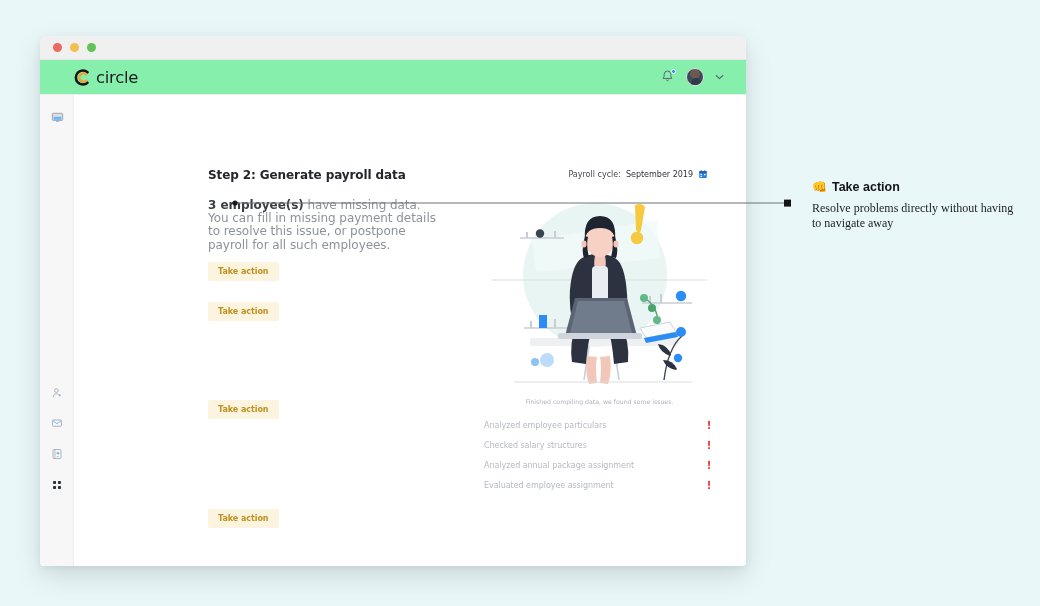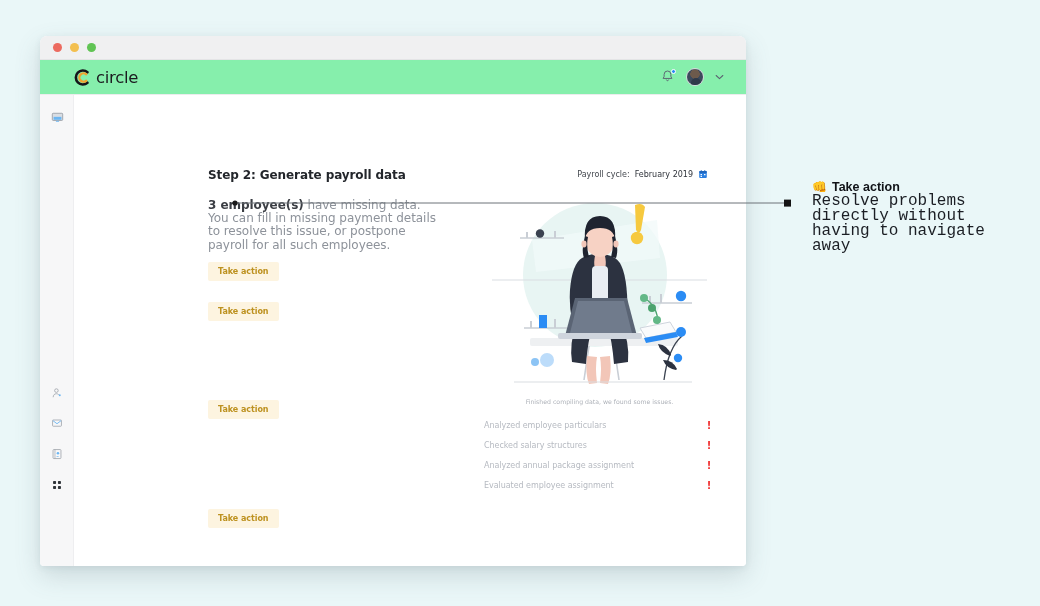--- a/index.html
+++ b/index.html
@@ -129,22 +129,22 @@
   
   .leader { position: absolute; left: 232px; top: 196px; }
   .callout { position: absolute; left: 812px; top: 180px; width: 210px; }
   .callout-title {
     display: flex; align-items: center; gap: 5px;
     font-size: 12.5px; font-weight: bold; color: #111318;
     font-family: "Liberation Sans", sans-serif;
   }
   .callout-emoji { font-size: 12px; line-height: 1; }
   .callout-body {
-    font-size: 16px; line-height: 15px; color: #1b1e24;
-    font-family: Liberation Mono, monospace;
+    margin-top: 7px; font-size: 12px; line-height: 15px; color: #1b1e24;
+    font-family: Liberation Serif, serif;
   }
 </style>
 </head>
 <body>
 
 <div class="stage">
 
   <div class="window">
 
     <div class="titlebar">
@@ -221,21 +221,21 @@
           </svg>
         </div>
       </div>
 
       <div class="content">
 
         <div class="step-title">Step 2: Generate payroll data</div>
 
         <div class="cycle">
           <span class="label">Payroll cycle:</span>
-          <span class="value">February 2019</span>
+          <span class="value">September 2019</span>
           <svg viewBox="0 0 20 20" width="10" height="10">
             <rect x="2.4" y="4" width="15.2" height="14" rx="1.8" fill="#2b7fe0"></rect>
             <rect x="2.4" y="4" width="15.2" height="4" rx="1.8" fill="#1f66bd"></rect>
             <rect x="5.4" y="1.8" width="2" height="3.6" rx="1" fill="#1f66bd"></rect>
             <rect x="12.6" y="1.8" width="2" height="3.6" rx="1" fill="#1f66bd"></rect>
             <rect x="5" y="10" width="3" height="2.6" rx=".5" fill="#fff"></rect>
             <rect x="12" y="10" width="3" height="2.6" rx=".5" fill="#fff"></rect>
             <rect x="5" y="14" width="3" height="2.2" rx=".5" fill="#fff"></rect>
           </svg>
         </div>

